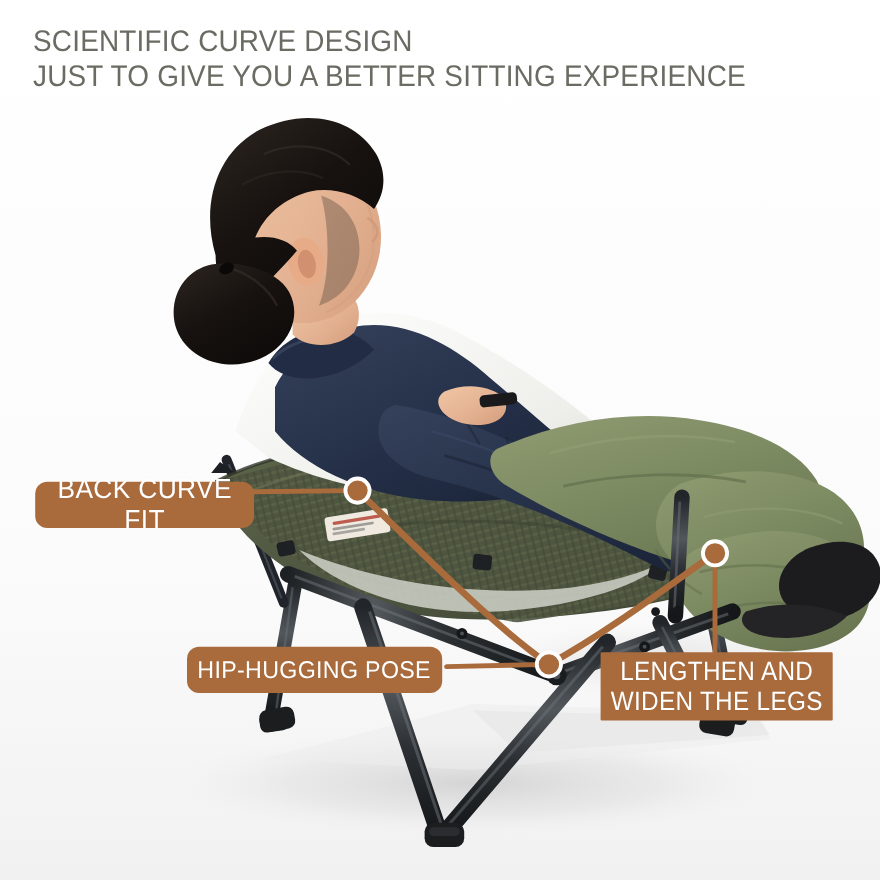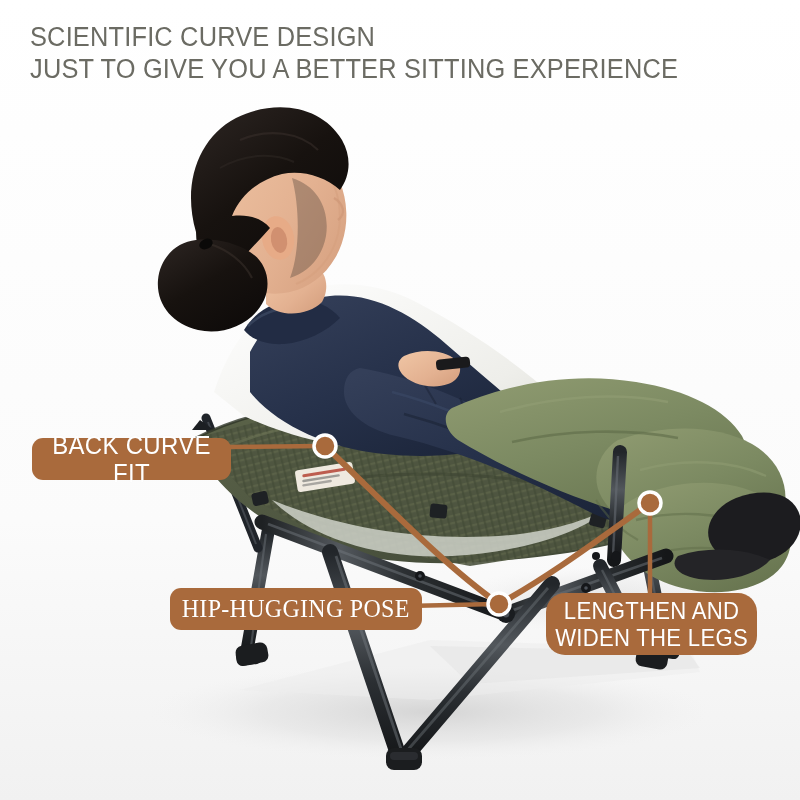--- a/index.html
+++ b/index.html
@@ -53,22 +53,22 @@
     text-align:center;
     box-sizing:border-box;
     letter-spacing:.3px;
     line-height:1.12;
     font-weight:400;
     text-shadow:0 0 1px rgba(0,0,0,.08);
   }
   .pill span{display:block;transform:scaleX(.96);transform-origin:center;}
 
   #pill-back{left:32px;top:426px;width:199px;height:42px;font-size:25px;margin-top:12px;}
-  #pill-hip {left:170px;top:588px;width:252px;height:42px;font-size:25px;font-family:Liberation Serif, serif;}
-  #pill-legs{left:546px;top:593px;width:211px;height:62px;font-size:24px;border-radius:19px;}
+  #pill-hip {left:170px;top:588px;width:232px;height:42px;font-size:22px;}
+  #pill-legs{left:546px;top:593px;width:211px;height:62px;font-size:24px;border-radius:1px;}
   #pill-legs span{line-height:1.14;}
 </style>
 </head>
 <body>
 
 <div id="stage">
 
   <svg id="photo" viewBox="0 0 800 800" xmlns="http://www.w3.org/2000/svg">
     <defs>
       <linearGradient id="bgGrad" x1="0" y1="0" x2="0" y2="1">

